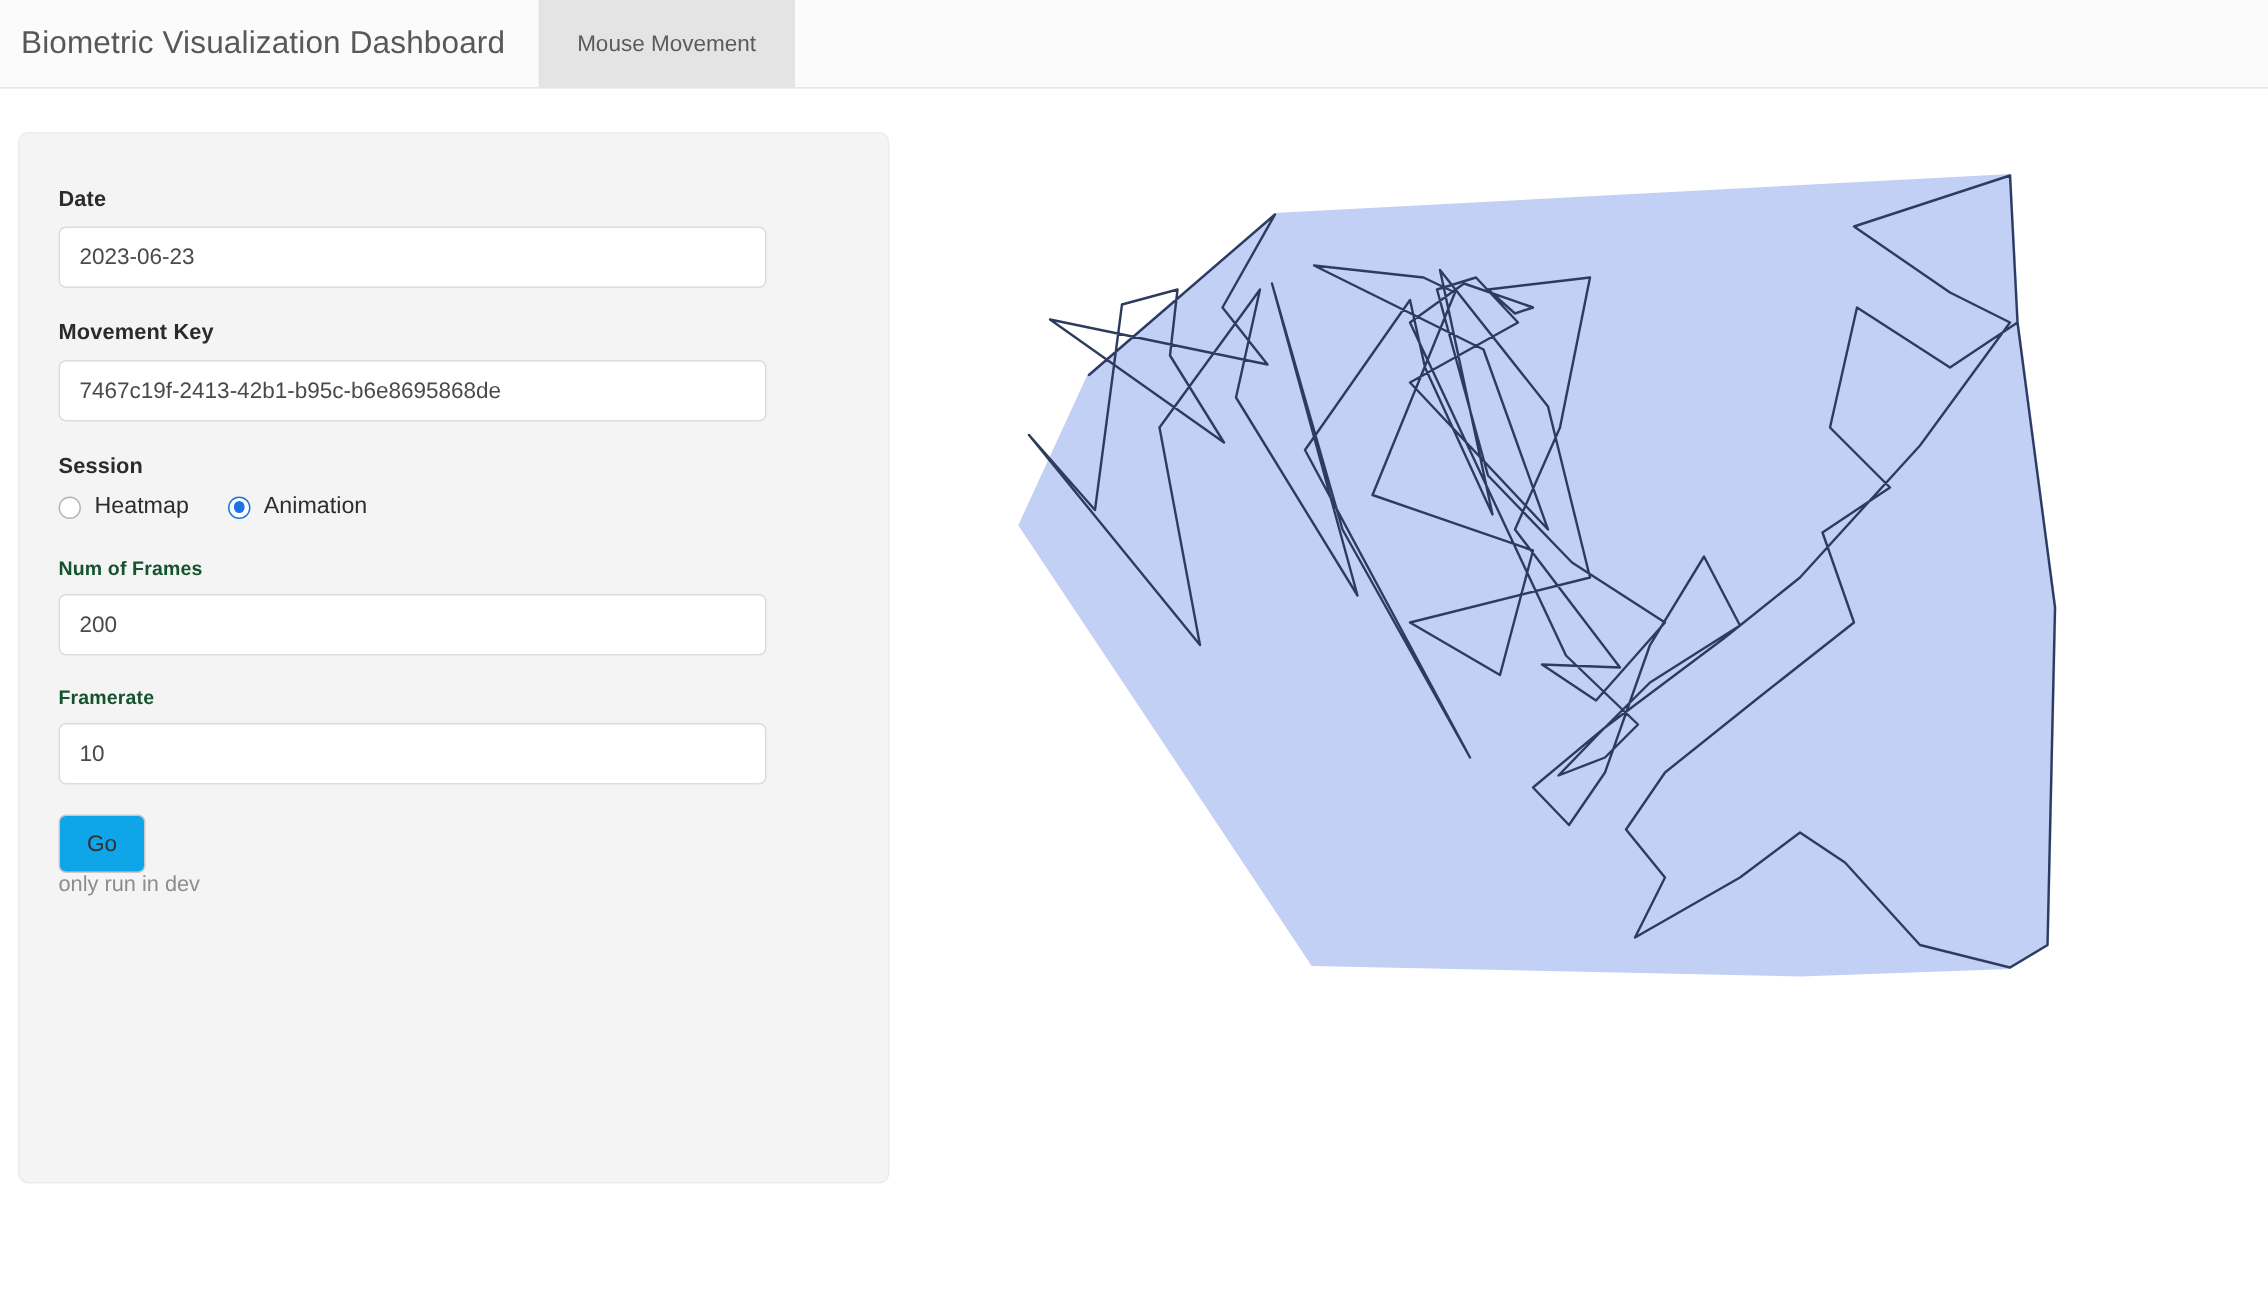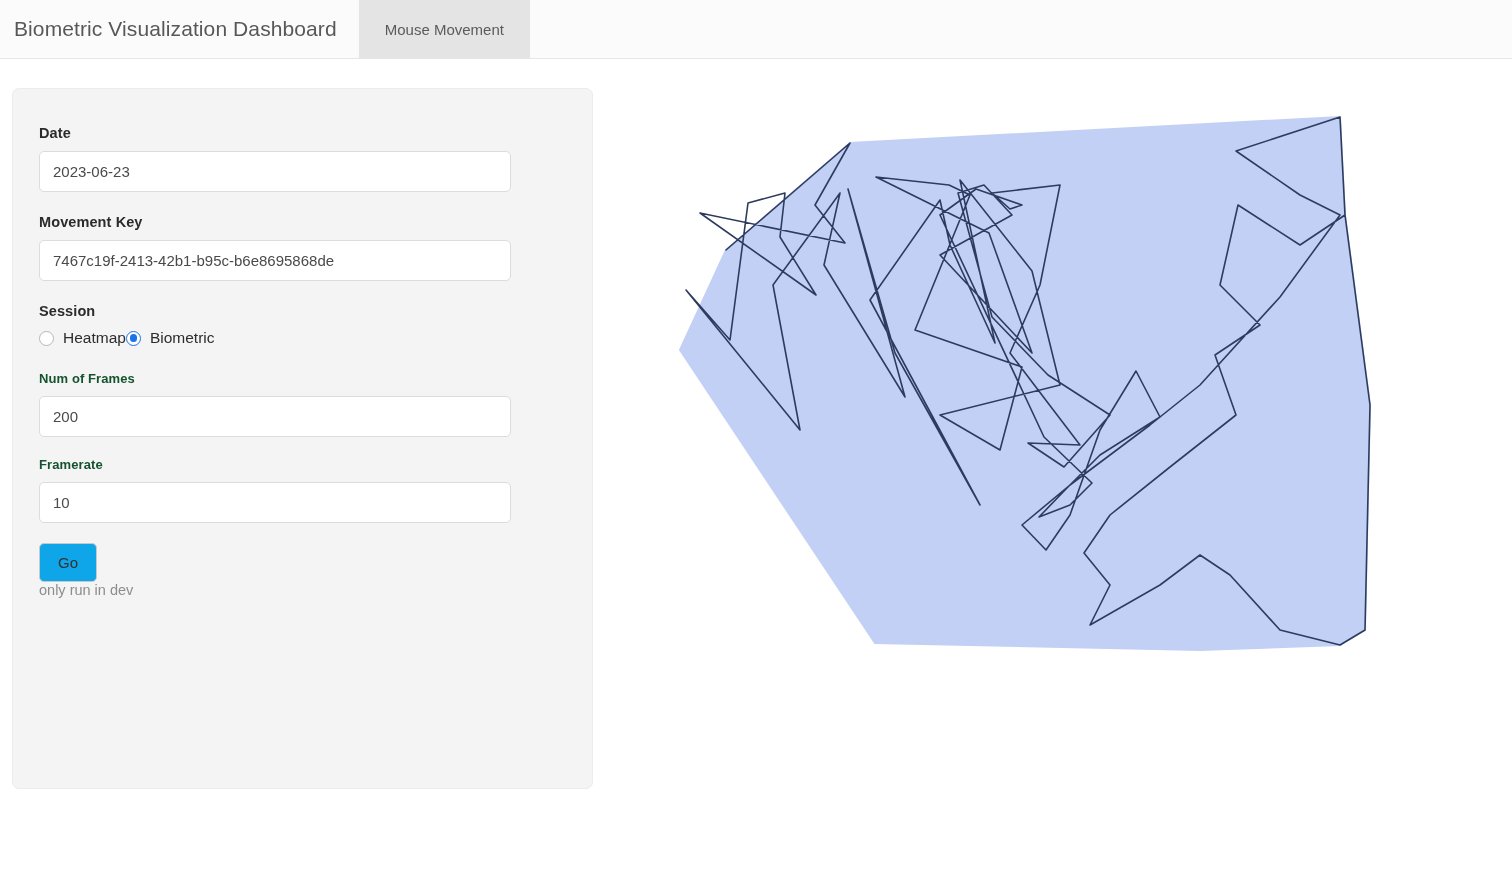--- a/index.html
+++ b/index.html
@@ -87,20 +87,21 @@
     color: #4a4a4a;
     outline: none;
   }
   .field-block { margin-bottom: 22px; }
   .field-block.tight { margin-bottom: 20px; }
 
   
   .radio-row {
     display: flex;
     align-items: center;
+    gap: 26px;
     margin-top: 4px;
     margin-bottom: 24px;
   }
   .radio-item {
     display: flex;
     align-items: center;
     gap: 9px;
     cursor: pointer;
   }
   .radio-mark {
@@ -187,21 +188,21 @@
 
   <div>
     <div class="field-label">Session</div>
     <div class="radio-row">
       <div class="radio-item">
         <span class="radio-mark"></span>
         <span class="radio-label">Heatmap</span>
       </div>
       <div class="radio-item">
         <span class="radio-mark checked"></span>
-        <span class="radio-label">Biometric</span>
+        <span class="radio-label">Animation</span>
       </div>
     </div>
   </div>
 
   <div class="field-block tight">
     <div class="field-label sub">Num of Frames</div>
     <input class="text-input" type="text" value="200" style="">
   </div>
 
   <div class="field-block tight">

